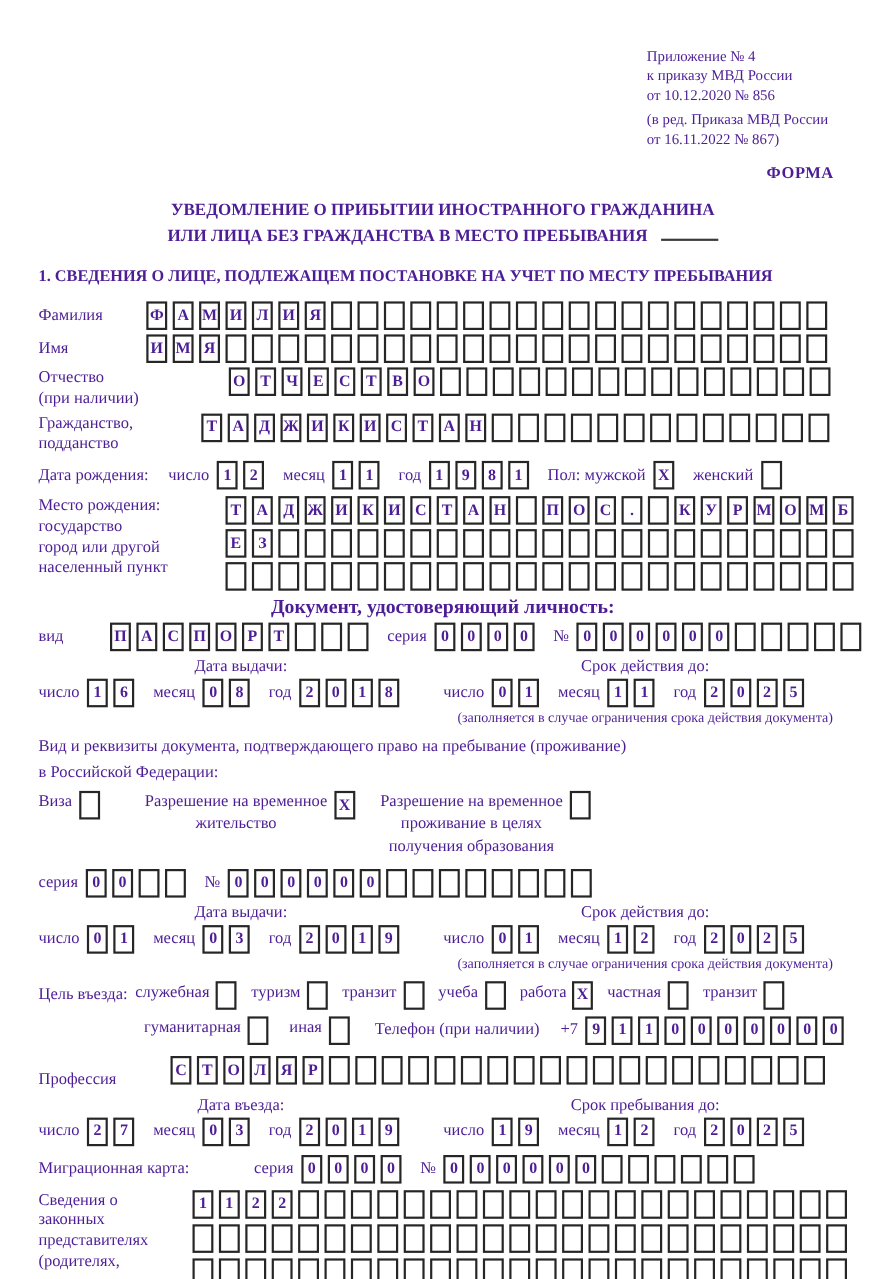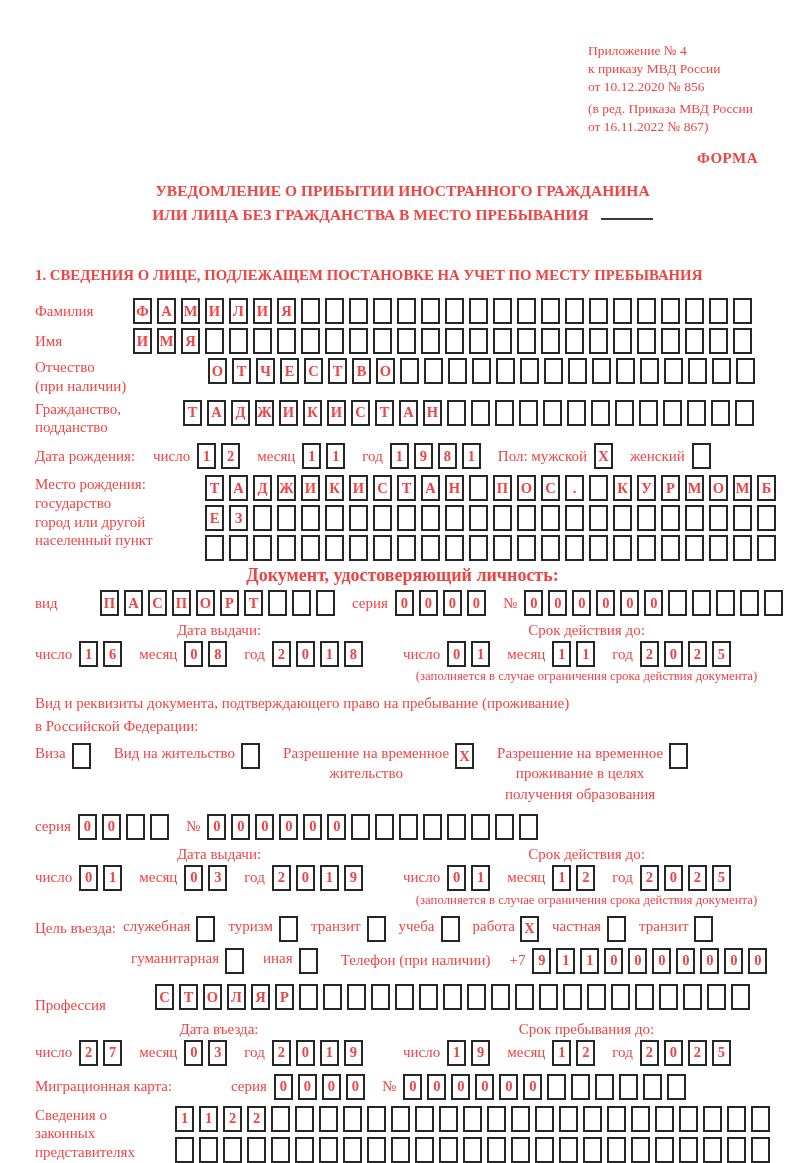--- a/index.html
+++ b/index.html
@@ -1,24 +1,24 @@
 <!DOCTYPE html>
 <html><head>
 <meta charset="utf-8">
 <style>
   html,body{margin:0;padding:0;background:#fff;}
   .page{width:800px;height:1163px;box-sizing:border-box;background:#fff;
-        font-family:"Liberation Serif","DejaVu Serif",serif;color:#ef4444;
+        font-family:"Liberation Serif","DejaVu Serif",serif;color:#4c1d95;
         padding:42px 30px 10px 35px;position:relative;overflow:hidden;}
   .hdr-right{margin-left:auto;width:182px;font-size:13.5px;line-height:1.32;}
   .hdr-right .gap{height:5px;}
   .forma{text-align:right;padding-right:12px;font-weight:bold;font-size:15px;margin-top:14px;letter-spacing:.5px;}
   .title{text-align:center;font-weight:bold;font-size:15.5px;line-height:1.55;margin-top:12px;}
   .title-underline{display:inline-block;width:52px;border-bottom:2.5px solid #3a3a3a;margin-left:12px;height:14px;}
-  .sec1{font-weight:bold;font-size:14.8px;margin-top:40px;}
+  .sec1{font-weight:bold;font-size:14.8px;margin-top:16px;}
   .row{display:flex;align-items:center;margin-top:4px;}
   .row.top{align-items:flex-start;}
   .lbl{font-size:15px;flex:none;line-height:1.25;}
   .w-name{width:98px;}
   .w-pat{width:173px;}
   .w-cit{width:148px;}
   .w-place{width:170px;}
   .w-kind{width:65px;}
   .w-prof{width:120px;margin-top:16px;}
   .w-migr{width:196px;}
@@ -410,26 +410,20 @@
   </div>
 
   <div class="cbrow">
     <div class="pair">
       <span class="cbl">Виза</span>
       <div class="cells cbx">
           <div class="cell"></div>
         </div>
     </div>
     <div class="gap18"></div>
-    <div class="pair">
-      <span class="cbl">Вид на жительство</span>
-      <div class="cells cbx">
-          <div class="cell"></div>
-        </div>
-    </div>
     <div class="gap18"></div>
     <div class="pair">
       <span class="cbl">
         <span>Разрешение на временное</span><br>
         <span>жительство</span>
       </span>
       <div class="cells cbx">
           <div class="cell">X</div>
         </div>
     </div>

